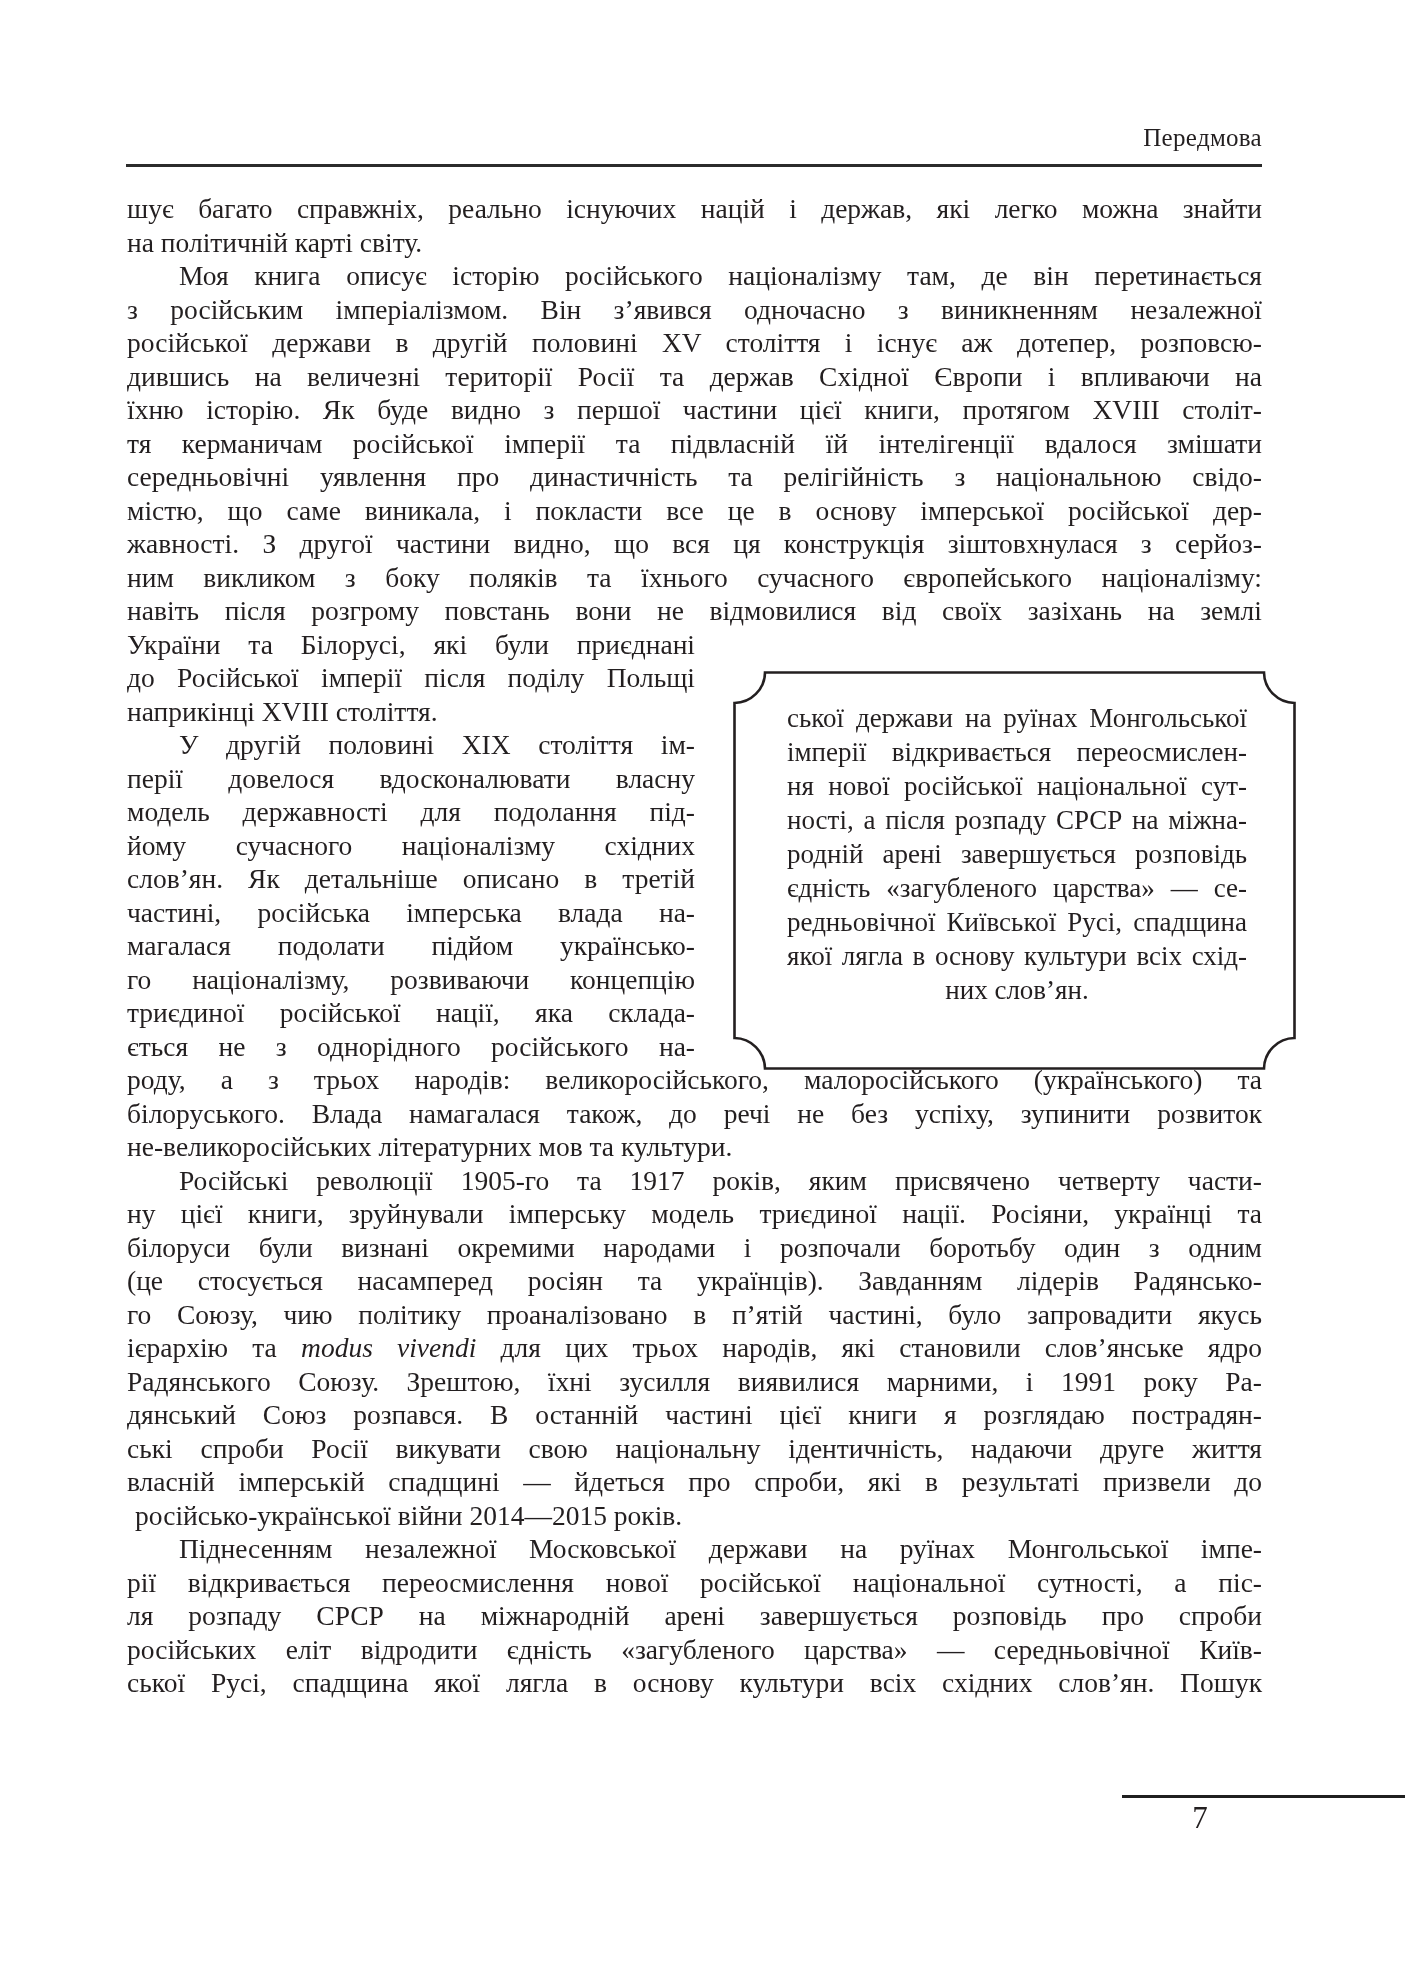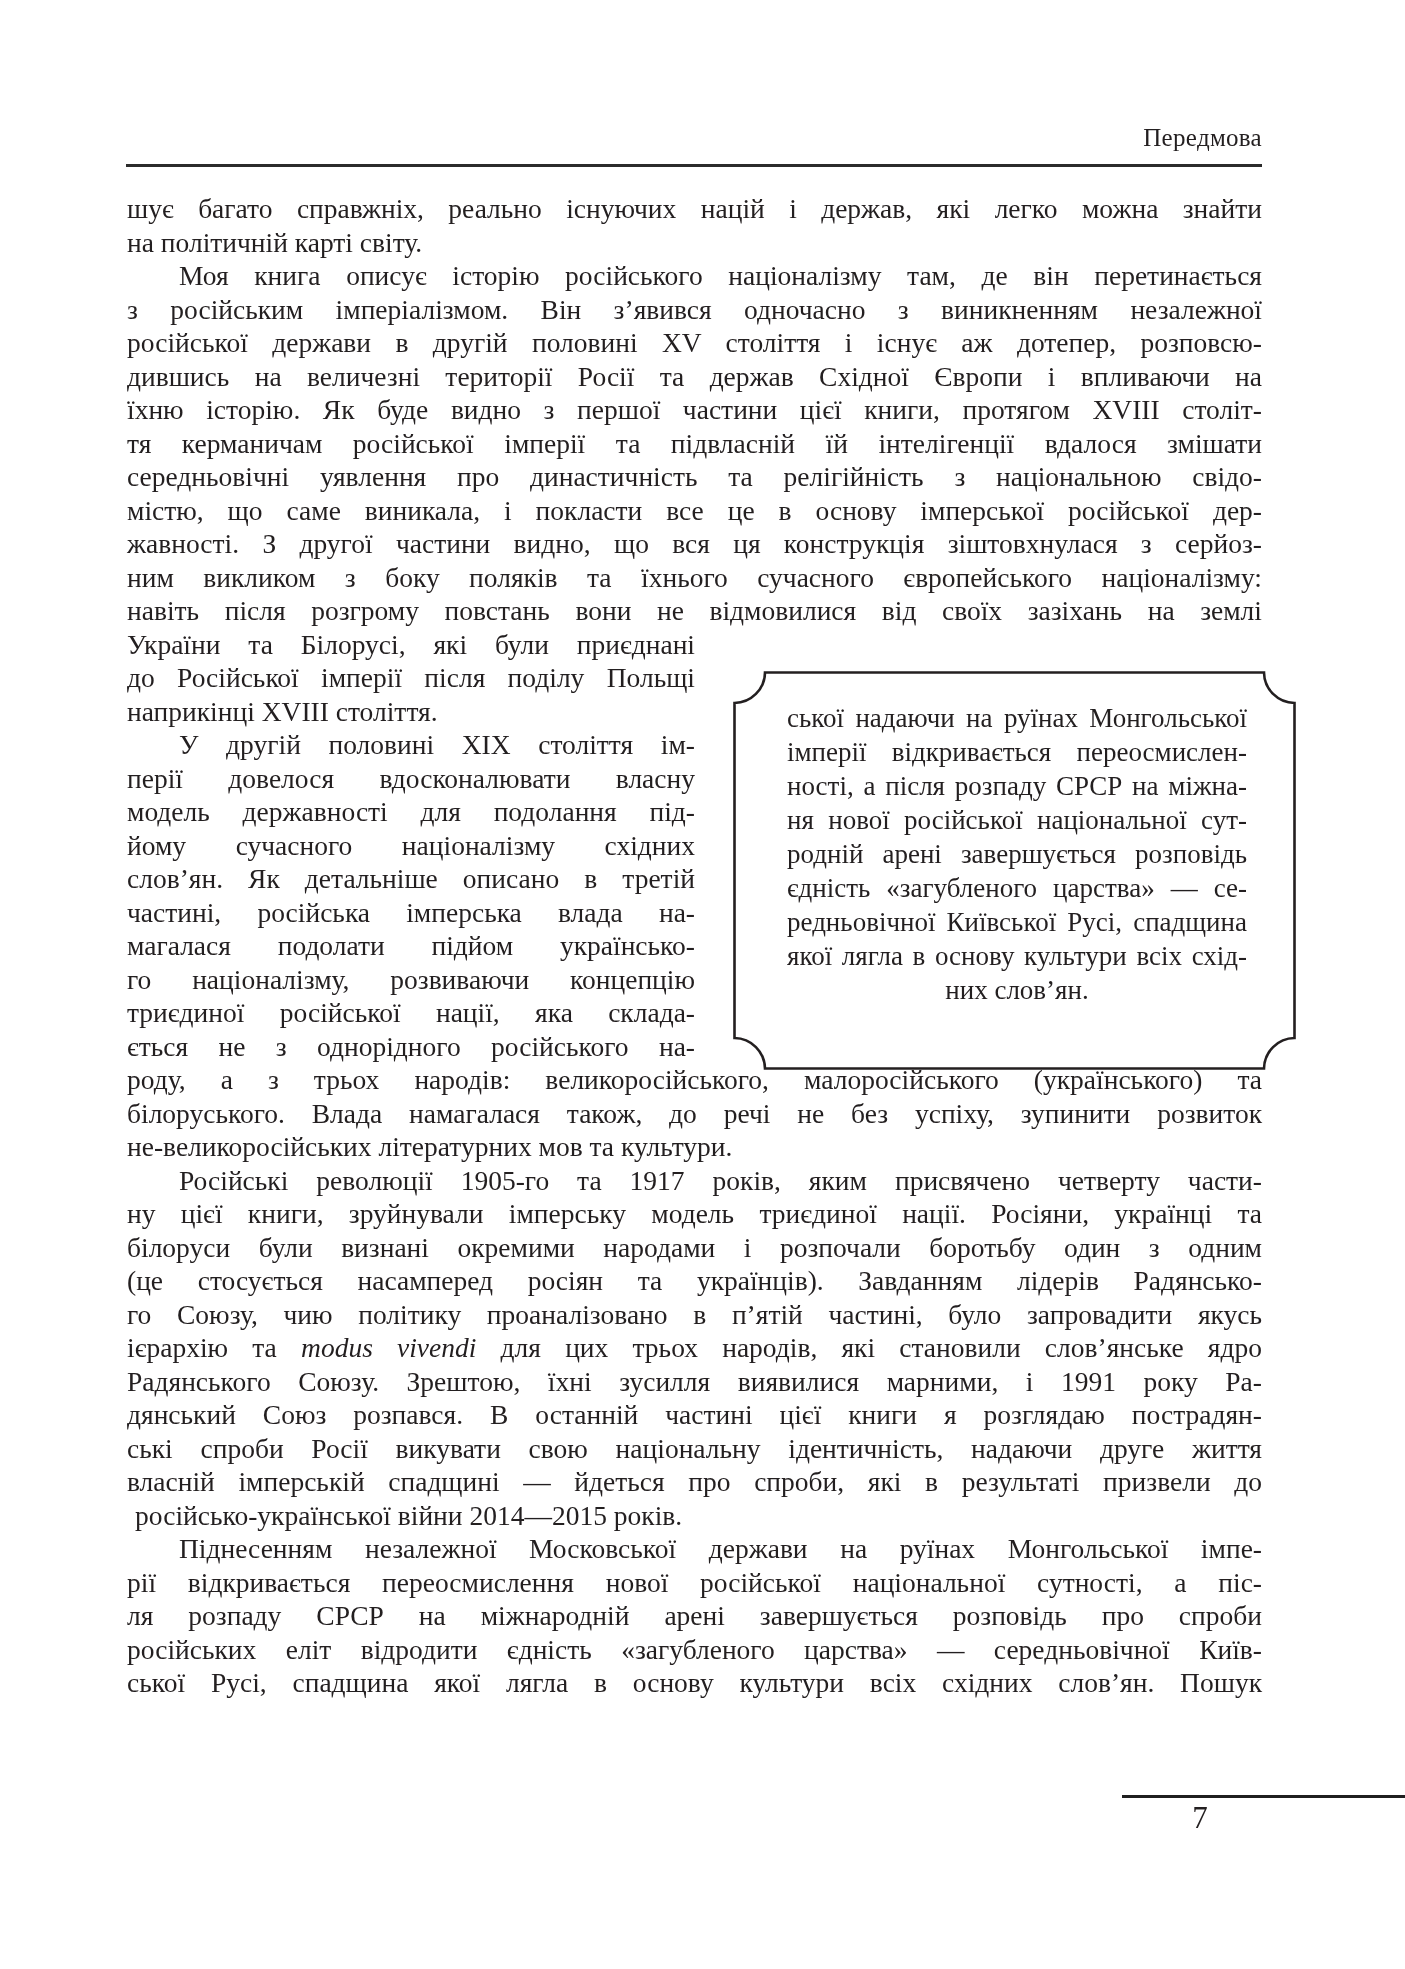--- a/index.html
+++ b/index.html
@@ -80,24 +80,24 @@
     <div class="line" style="top: 1599px;">ля розпаду СРСР на міжнародній арені завершується розповідь про спроби</div>
     <div class="line" style="top: 1633px;">російських еліт відродити єдність «загубленого царства» — середньовічної Київ-</div>
     <div class="line" style="top: 1666px;">ської Русі, спадщина якої лягла в основу культури всіх східних слов’ян. Пошук</div>
   </div>
 
 <div class="pull-box">
   <svg width="563" height="399" viewBox="0 0 563 399">
     <path d="M32,1.5 L531,1.5 A31,31 0 0 0 561.5,32 L561.5,367 A31,31 0 0 0 531,397.5 L32,397.5 A31,31 0 0 0 1.5,367 L1.5,32 A31,31 0 0 0 32,1.5 Z" fill="none" stroke="#231f20" stroke-width="2.6"></path>
   </svg>
   <div class="pull-text" id="pull-text">
-      <div class="pline">ської надаючи на руїнах Монгольської</div>
+      <div class="pline">ської держави на руїнах Монгольської</div>
       <div class="pline">імперії відкривається переосмислен-</div>
+      <div class="pline">ня нової російської національної сут-</div>
       <div class="pline">ності, а після розпаду СРСР на міжна-</div>
-      <div class="pline">ня нової російської національної сут-</div>
       <div class="pline">родній арені завершується розповідь</div>
       <div class="pline">єдність «загубленого царства» — се-</div>
       <div class="pline">редньовічної Київської Русі, спадщина</div>
       <div class="pline">якої лягла в основу культури всіх схід-</div>
       <div class="pline center">них слов’ян.</div>
     </div>
 </div>
 
 <div class="foot-rule"></div>
 <div class="page-number">7</div>

